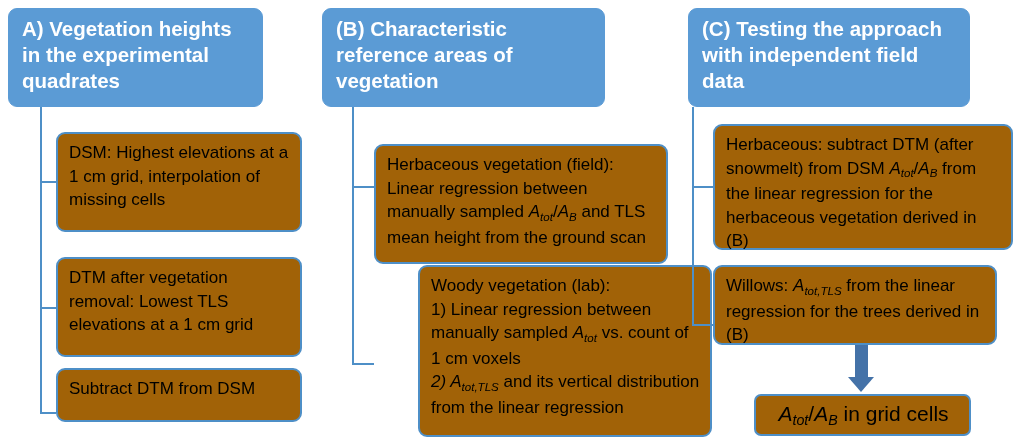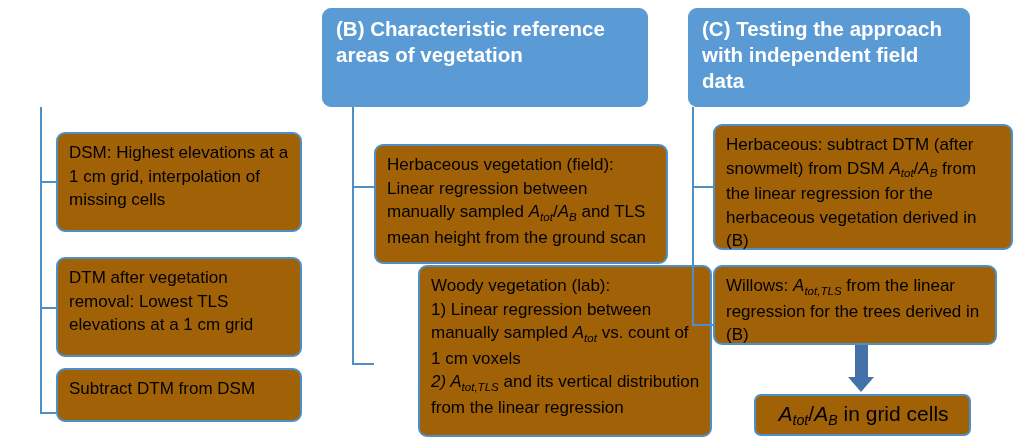--- a/index.html
+++ b/index.html
@@ -69,39 +69,42 @@
     border-top: 15px solid #4472a8;
   }
   i { font-style: italic; }
   sub { font-size: 0.68em; vertical-align: baseline; position: relative; top: 0.32em; }
 </style>
 </head>
 <body>
 
 <div class="canvas">
 
+  <div class="node header" style="left:8px; top:8px; width:255px; height:99px;">
+    <span class="txt">A) Vegetation heights in the experimental quadrates</span>
+  </div>
 
   <div class="connector" style="left:40px; top:107px; width:2px; height:306px;"></div>
   <div class="connector" style="left:40px; top:181px; width:16px; height:2px;"></div>
   <div class="connector" style="left:40px; top:307px; width:16px; height:2px;"></div>
   <div class="connector" style="left:40px; top:412px; width:16px; height:2px;"></div>
 
   <div class="node box" style="left:56px; top:132px; width:246px; height:100px;">
     <span class="txt">DSM: Highest elevations at a 1 cm grid, interpola­tion of missing cells</span>
   </div>
 
   <div class="node box" style="left:56px; top:257px; width:246px; height:100px;">
     <span class="txt">DTM after vegetation removal: Lowest TLS elevations at a 1 cm grid</span>
   </div>
 
   <div class="node box" style="left:56px; top:368px; width:246px; height:54px;">
     <span class="txt">Subtract DTM from DSM</span>
   </div>
 
-  <div class="node header" style="left:322px; top:8px; width:326px; height:99px;">
+  <div class="node header" style="left:322px; top:8px; width:283px; height:99px;">
     <span class="txt">(B) Characteristic reference areas of vegetation</span>
   </div>
 
   <div class="connector" style="left:352px; top:107px; width:2px; height:258px;"></div>
   <div class="connector" style="left:352px; top:186px; width:22px; height:2px;"></div>
   <div class="connector" style="left:352px; top:363px; width:22px; height:2px;"></div>
 
   <div class="node box" style="left:374px; top:144px; width:294px; height:120px;">
     <span class="txt">Herbaceous vegetation  (field): Linear regression between manually sampled <i>A<sub>tot</sub></i>/<i>A<sub>B</sub></i> and TLS mean height from the ground scan</span>
   </div>

